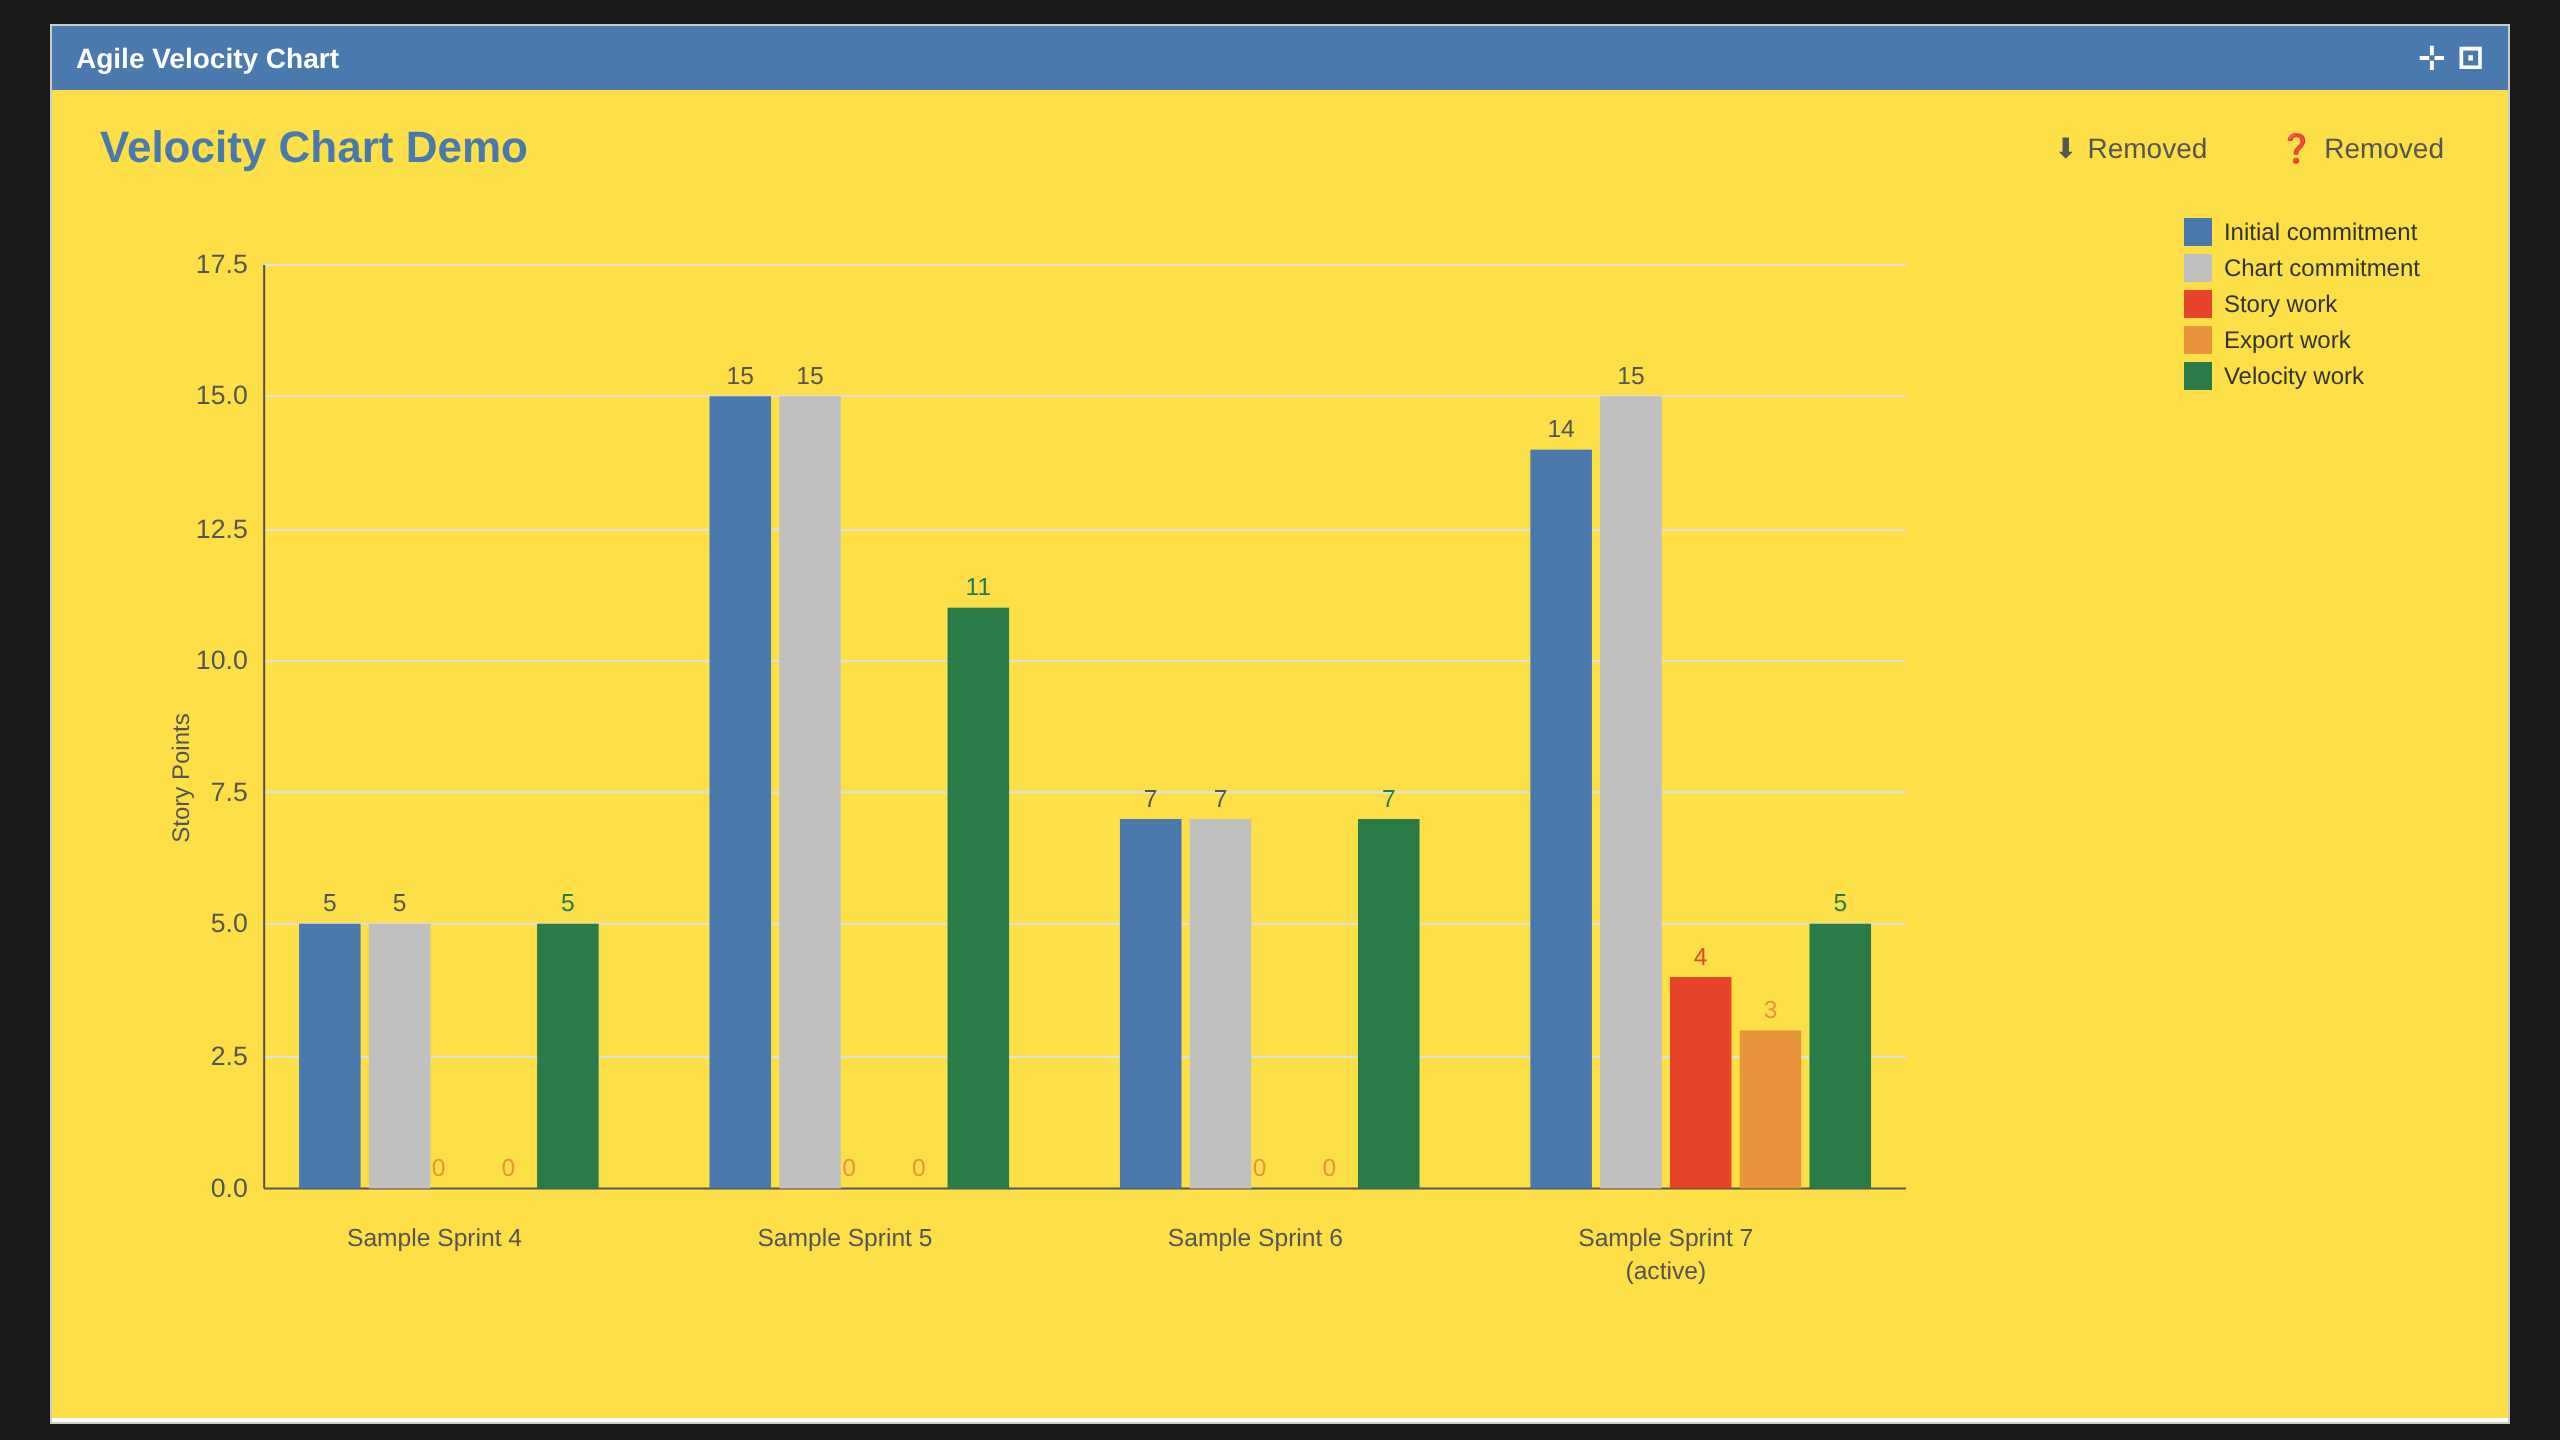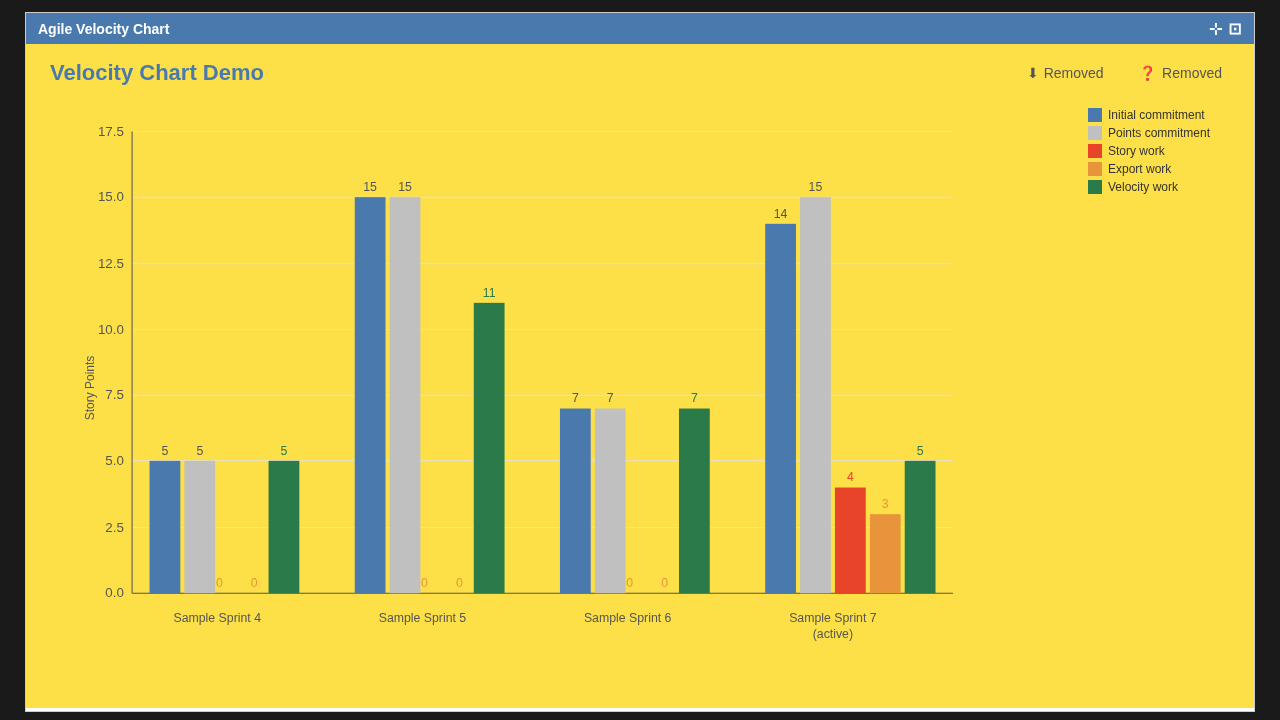--- a/index.html
+++ b/index.html
@@ -145,21 +145,21 @@
     <div class="chart-container">
       <div class="y-axis-label">Story Points</div>
 
       <div class="legend">
         <div class="legend-item">
           <div class="legend-color" style="background:#4a7aad;"></div>
           <span>Initial commitment</span>
         </div>
         <div class="legend-item">
           <div class="legend-color" style="background:#c0c0c0;"></div>
-          <span>Points commitment</span>
+          <span>Chart commitment</span>
         </div>
         <div class="legend-item">
           <div class="legend-color" style="background:#e8442a;"></div>
           <span>Story work</span>
         </div>
         <div class="legend-item">
           <div class="legend-color" style="background:#e8943a;"></div>
           <span>Export work</span>
         </div>
         <div class="legend-item">

